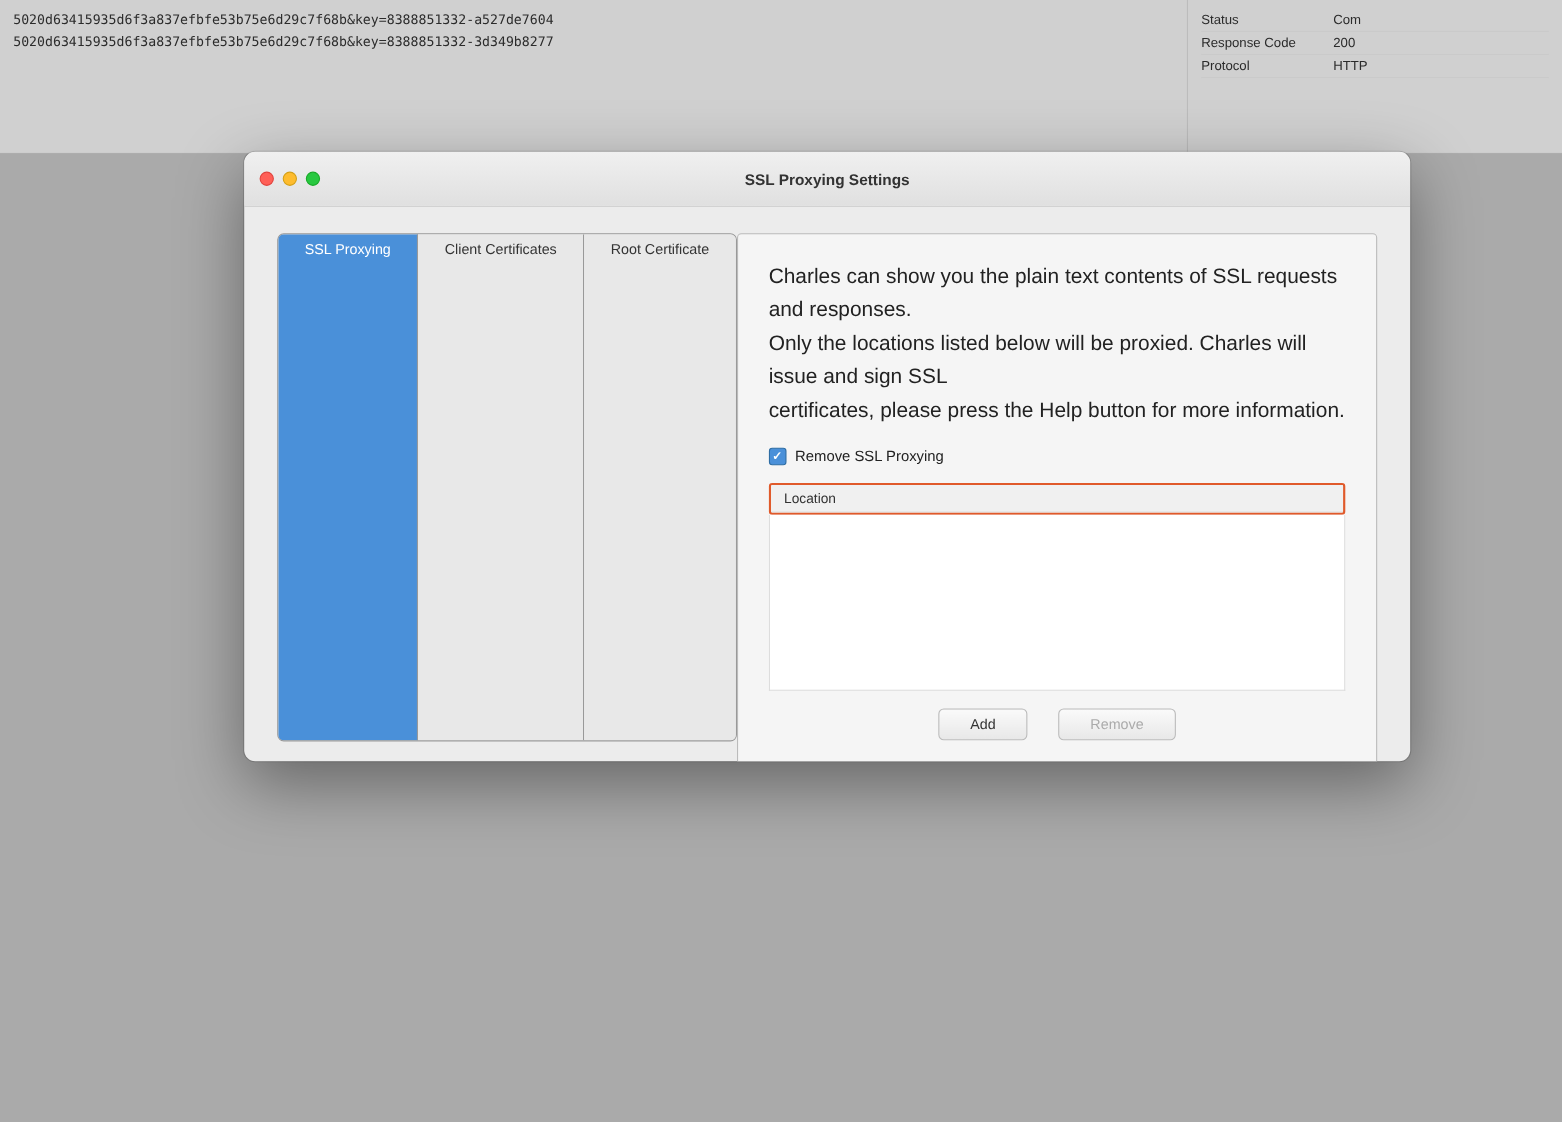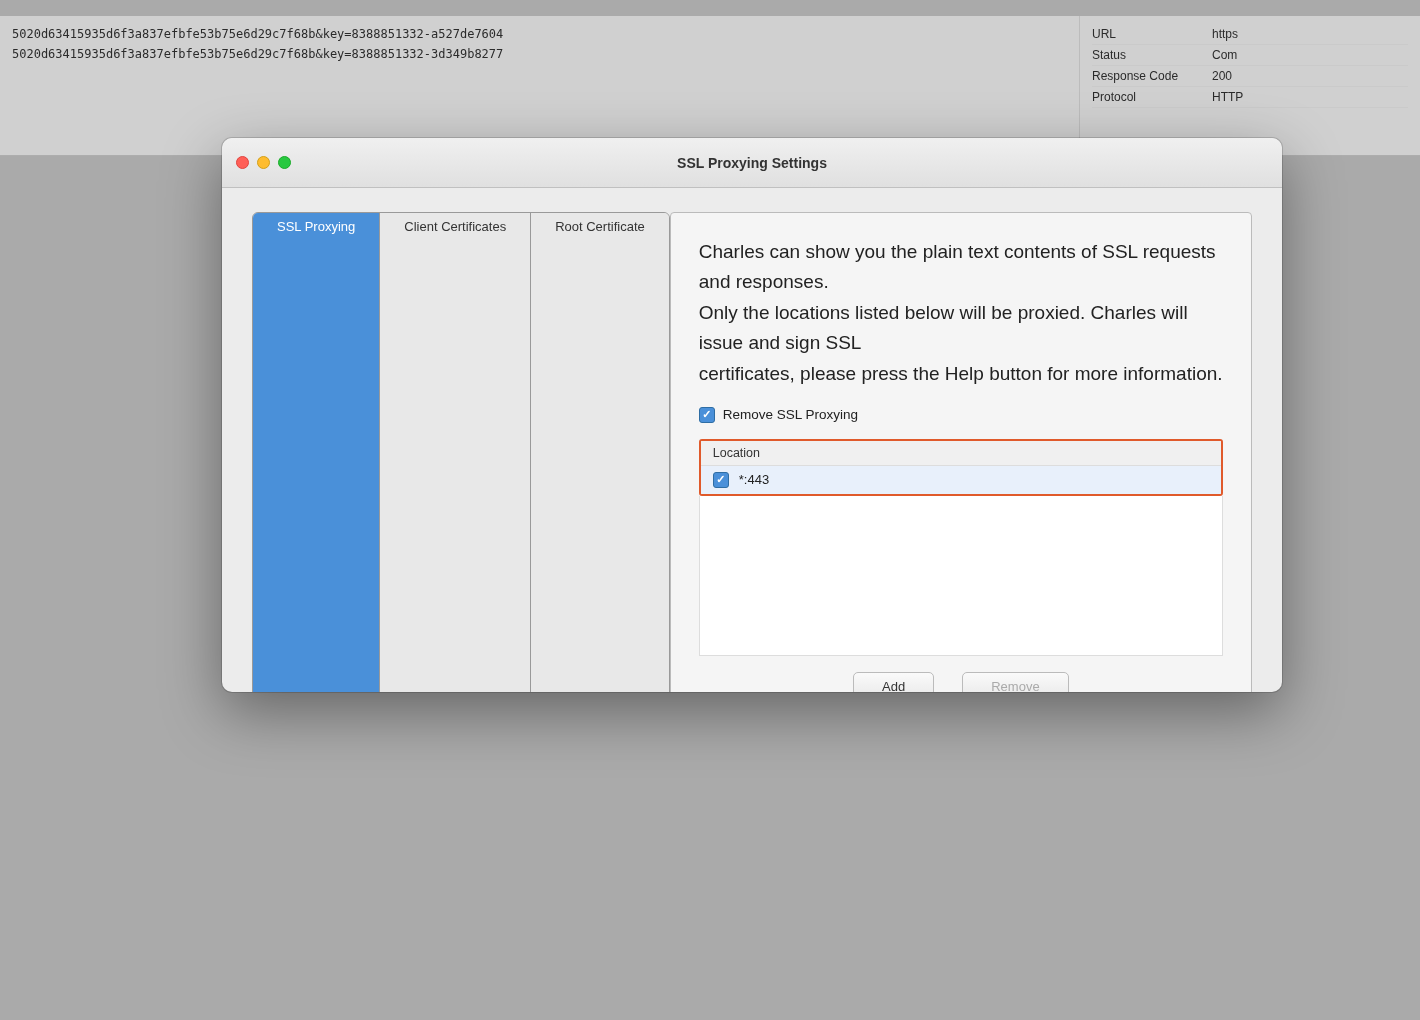--- a/index.html
+++ b/index.html
@@ -9,21 +9,21 @@
       height: 1020px;
       background: #c8c8c8;
       font-family: -apple-system, BlinkMacSystemFont, "Helvetica Neue", Arial, sans-serif;
       overflow: hidden;
       position: relative;
     }
 
     
     .bg-table {
       position: absolute;
-      top: 16px; left: 0;
+      top: 0; left: 0;
       width: 100%; height: 140px;
       background: #f5f5f5;
       border-bottom: 1px solid #ccc;
       display: flex;
     }
 
     .bg-url-col {
       flex: 1;
       padding: 8px 12px;
       border-right: 1px solid #ddd;
@@ -356,24 +356,20 @@
 </head>
 <body>
 
 <div class="bg-table">
   <div class="bg-url-col">
     <div class="bg-url-row">5020d63415935d6f3a837efbfe53b75e6d29c7f68b&amp;key=8388851332-a527de7604</div>
     <div class="bg-url-row">5020d63415935d6f3a837efbfe53b75e6d29c7f68b&amp;key=8388851332-3d349b8277</div>
   </div>
   <div class="bg-info-col">
     <div class="bg-info-row">
-      <span class="bg-info-label">URL</span>
-      <span class="bg-info-value">https</span>
-    </div>
-    <div class="bg-info-row">
       <span class="bg-info-label">Status</span>
       <span class="bg-info-value">Com</span>
     </div>
     <div class="bg-info-row">
       <span class="bg-info-label">Response Code</span>
       <span class="bg-info-value">200</span>
     </div>
     <div class="bg-info-row">
       <span class="bg-info-label">Protocol</span>
       <span class="bg-info-value">HTTP</span>
@@ -409,24 +405,20 @@
       <p class="description">Charles can show you the plain text contents of SSL requests and responses.<br>Only the locations listed below will be proxied. Charles will issue and sign SSL<br>certificates, please press the Help button for more information.</p>
 
       <div class="enable-ssl-row">
         <div class="checkbox-blue"></div>
         <span class="enable-label">Remove SSL Proxying</span>
       </div>
 
       <div class="location-table-wrapper">
         <div class="location-table">
           <div class="table-header">Location</div>
-          <div class="table-row">
-            <div class="row-checkbox"></div>
-            <span class="row-value">*:443</span>
-          </div>
         </div>
         <div class="table-empty-area"></div>
       </div>
 
       <div class="bottom-buttons">
         <button class="btn">Add</button>
         <button class="btn disabled" disabled="">Remove</button>
       </div>
 
     </div>

